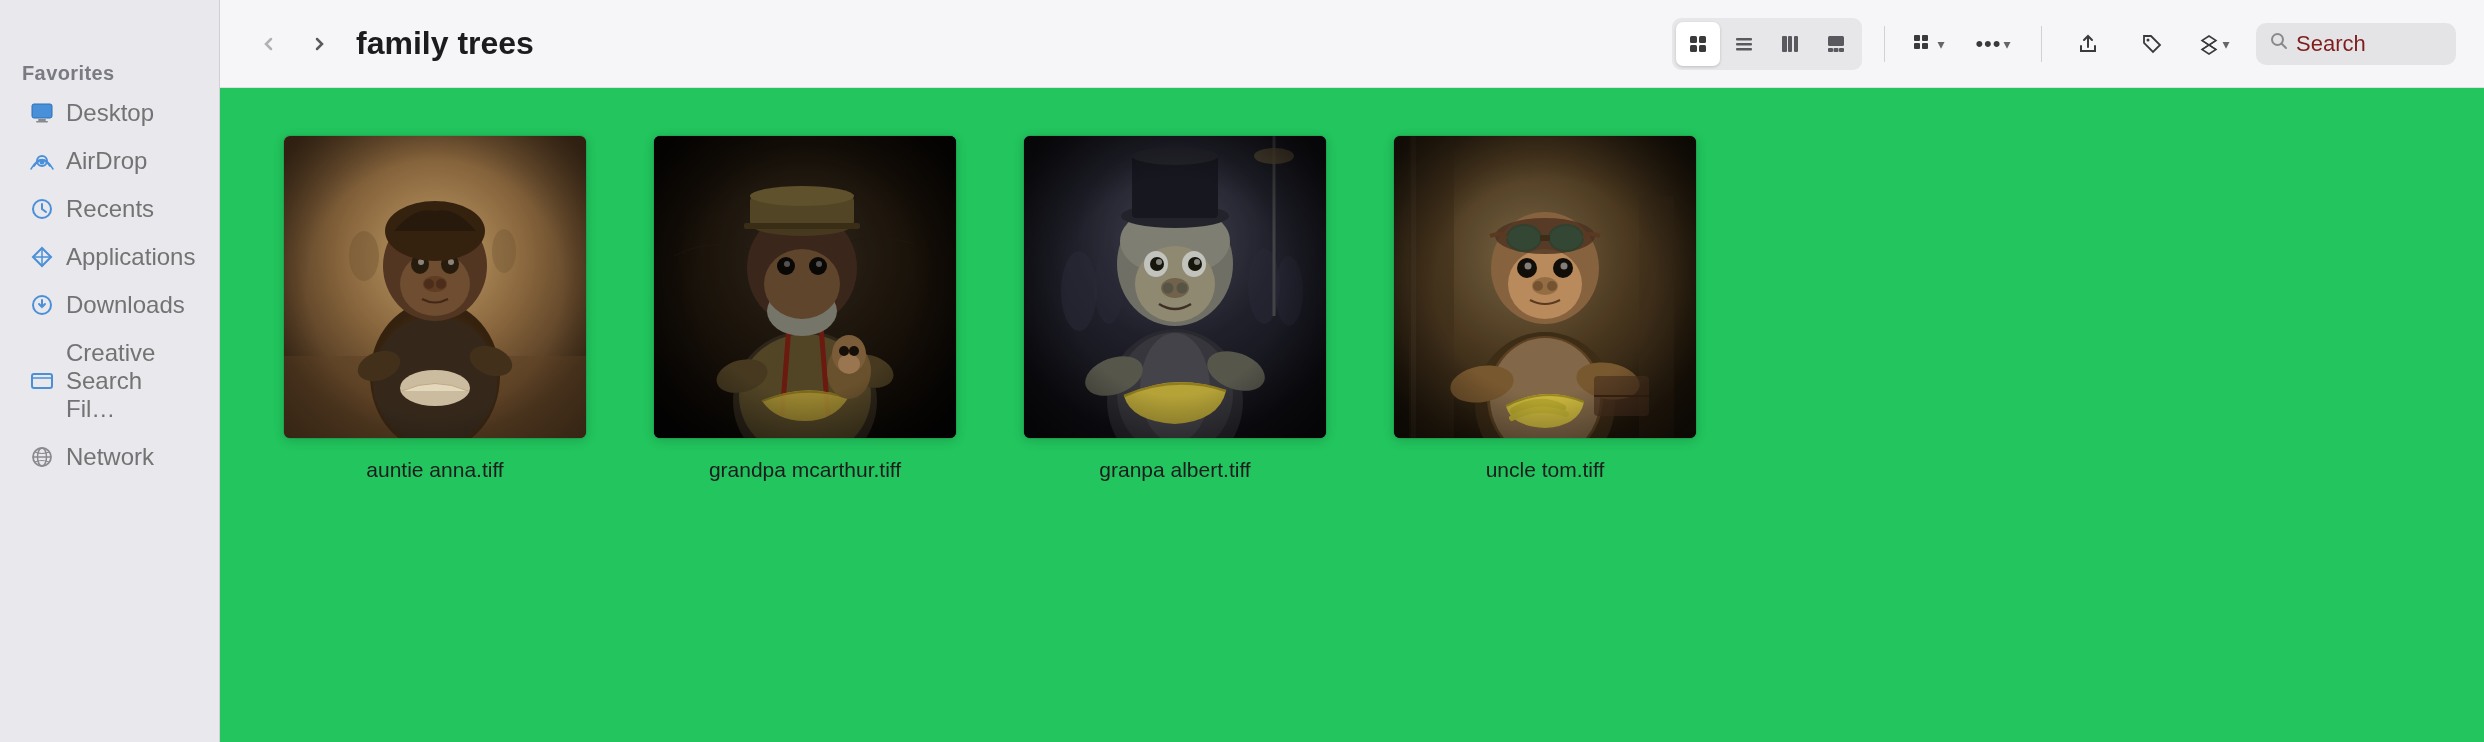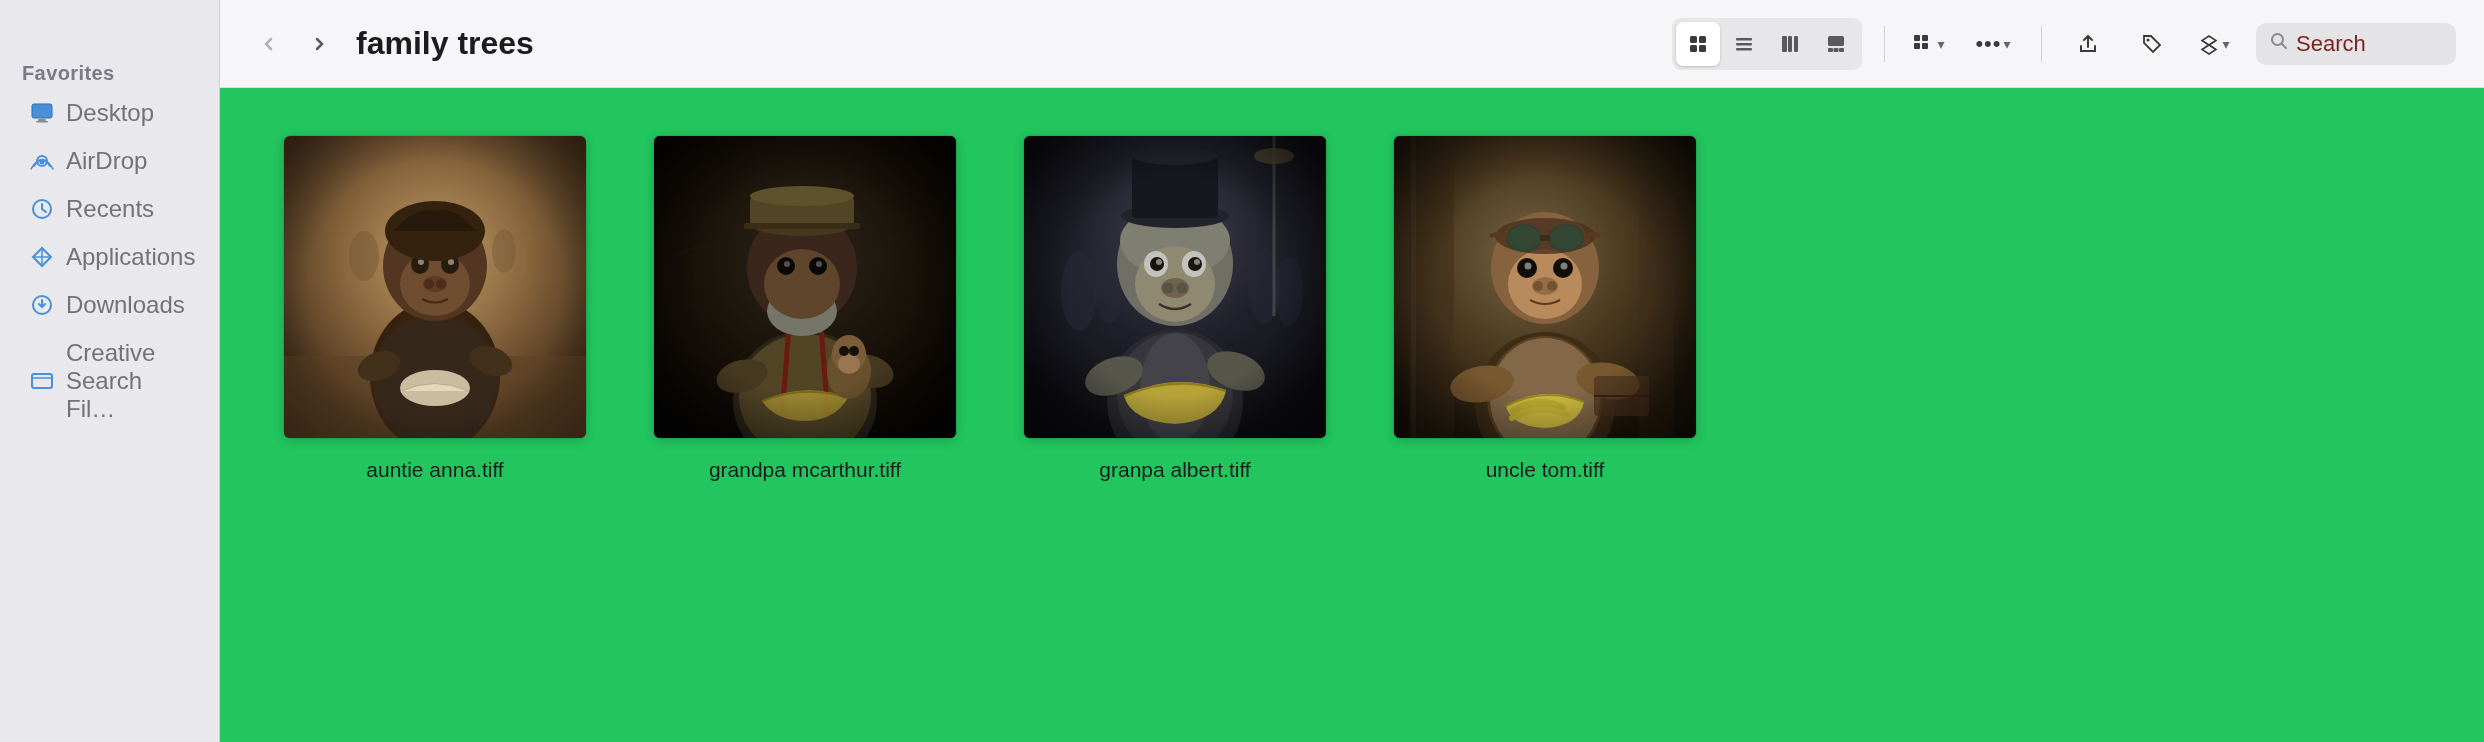--- a/index.html
+++ b/index.html
@@ -320,20 +320,31 @@
     <span class="sidebar-icon">
       <svg width="24" height="24" viewBox="0 0 24 24" fill="none">
         <rect x="2" y="5" width="20" height="14" rx="2" fill="none" stroke="#4a90d9" stroke-width="2"></rect>
         <path d="M2 9 L22 9" stroke="#4a90d9" stroke-width="1.5"></path>
       </svg>
     </span>
     <span class="sidebar-item-label">Creative Search Fil…</span>
   </div>
 
 
+  <div class="sidebar-item">
+    <span class="sidebar-icon">
+      <svg width="24" height="24" viewBox="0 0 24 24" fill="none">
+        <circle cx="12" cy="12" r="9" stroke="#8a8a8e" stroke-width="1.8" fill="none"></circle>
+        <ellipse cx="12" cy="12" rx="4.5" ry="9" stroke="#8a8a8e" stroke-width="1.5" fill="none"></ellipse>
+        <path d="M3 12 L21 12" stroke="#8a8a8e" stroke-width="1.5"></path>
+        <path d="M5 7 Q12 10 19 7 M5 17 Q12 14 19 17" stroke="#8a8a8e" stroke-width="1.2" fill="none"></path>
+      </svg>
+    </span>
+    <span class="sidebar-item-label">Network</span>
+  </div>
 </aside>
 
 <main id="main">
 
   <div id="toolbar">
     <div class="toolbar-nav">
       <button class="nav-btn disabled">
         <svg width="18" height="18" viewBox="0 0 18 18" fill="none">
           <path d="M11 4 L6 9 L11 14" stroke="#b0b0b5" stroke-width="2.5" stroke-linecap="round" fill="none"></path>
         </svg>

